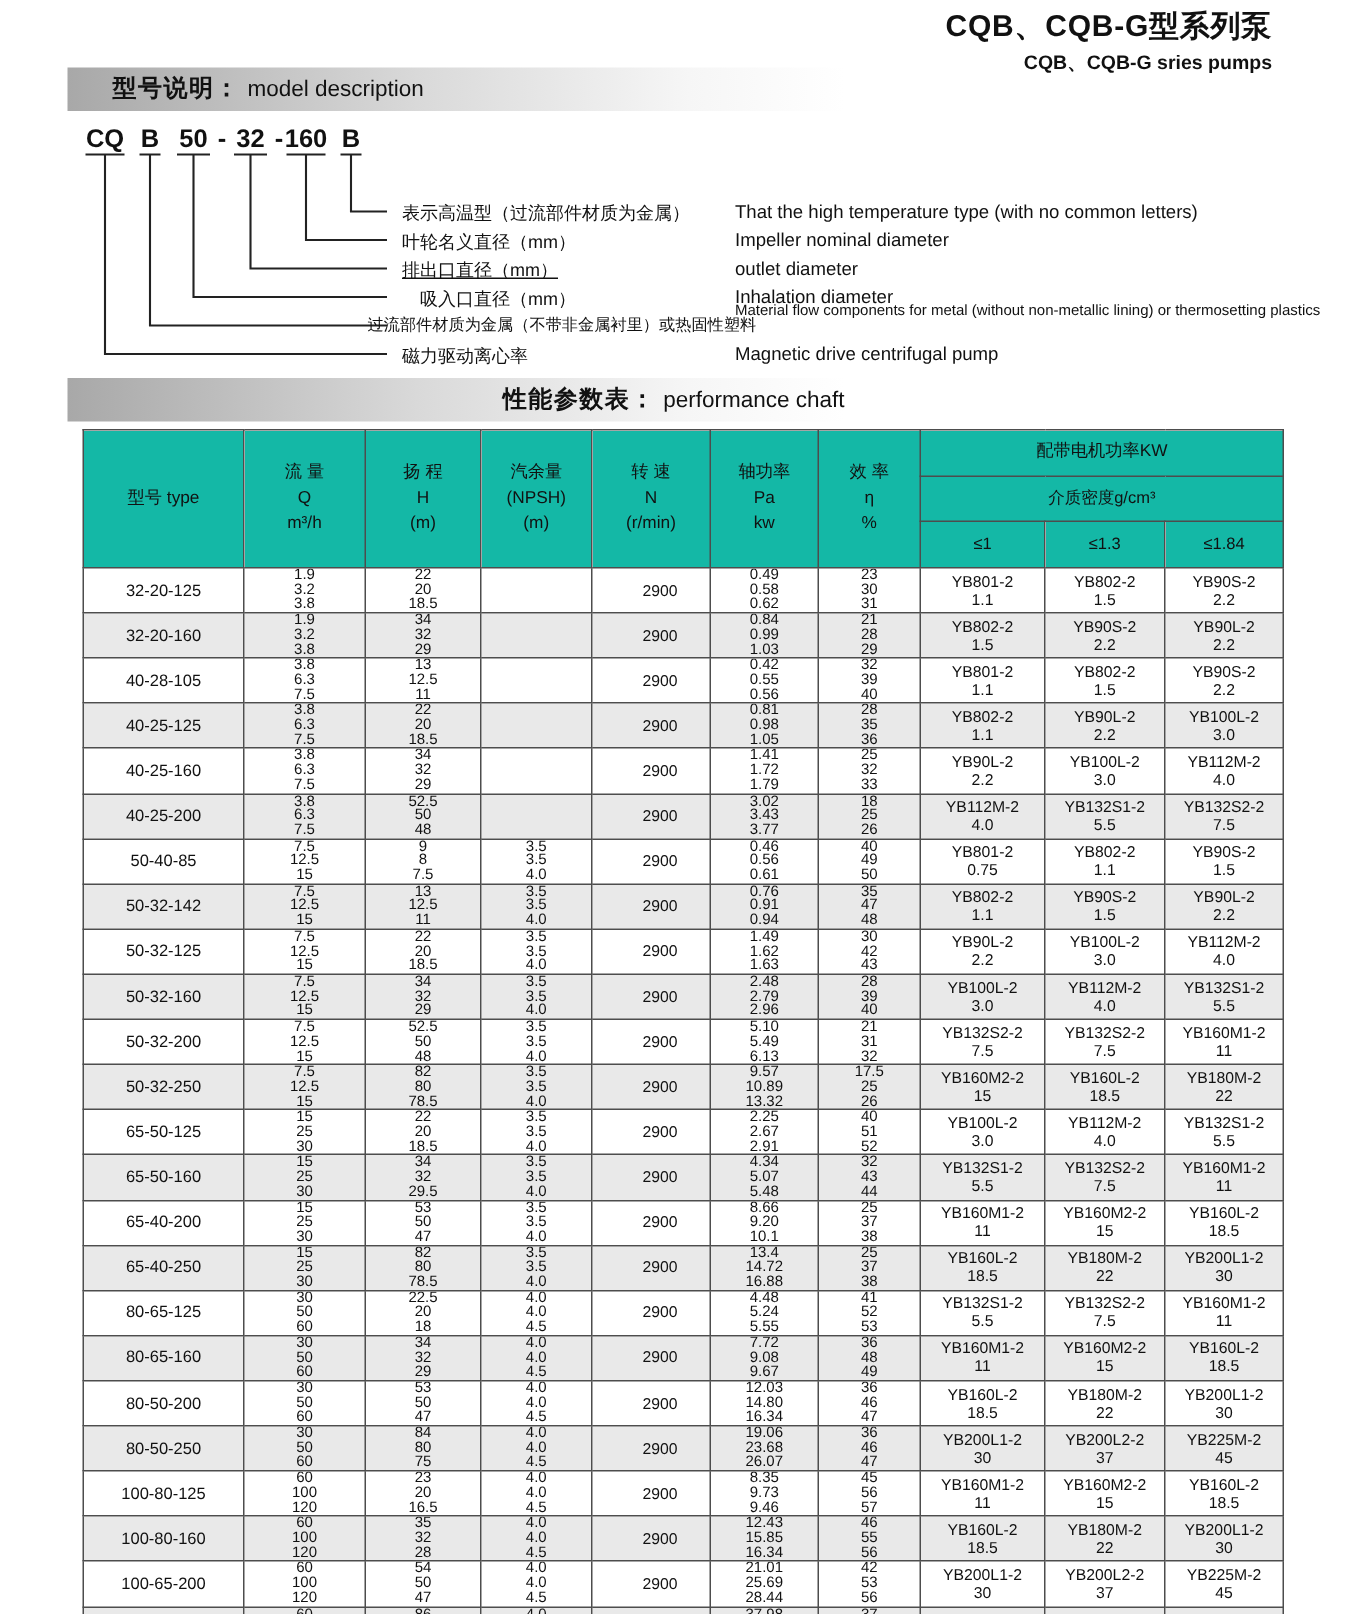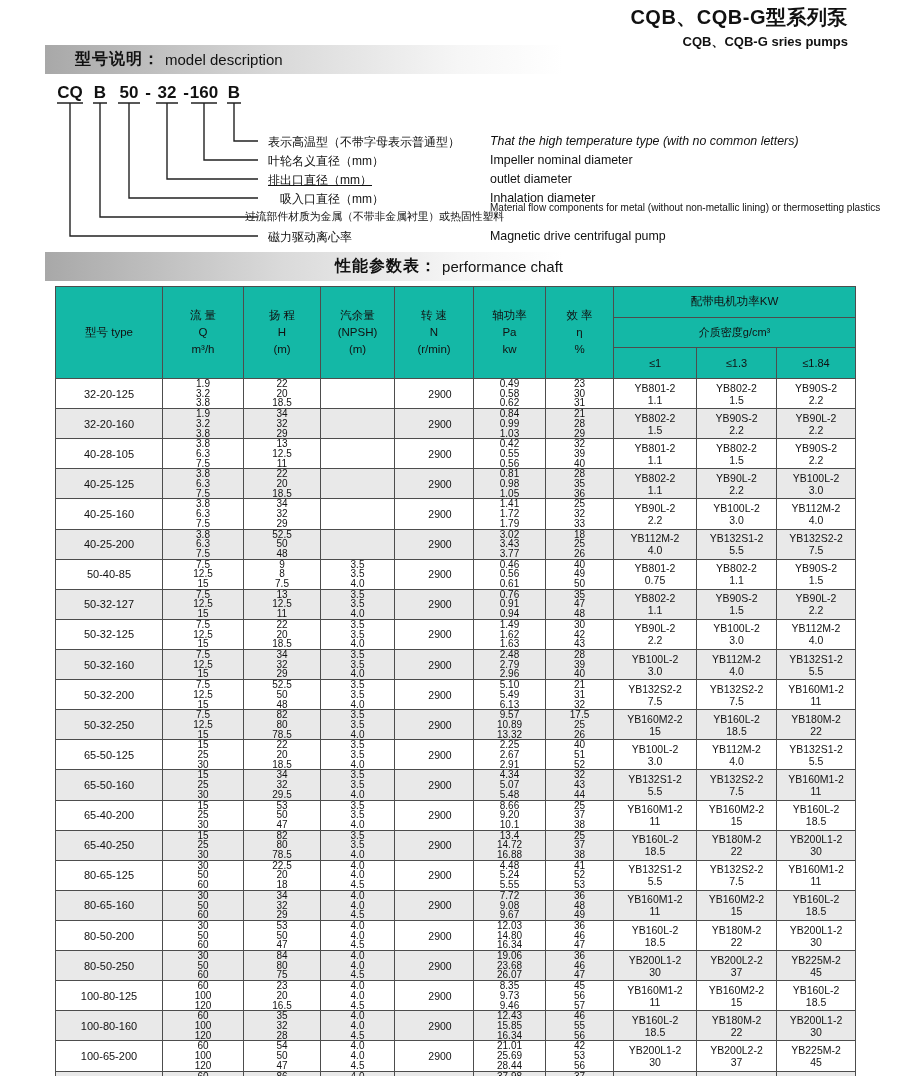--- a/index.html
+++ b/index.html
@@ -71,22 +71,22 @@
     </div>
   <svg id="diagram-lines" width="900" height="260">
       <path d="M57 103 H83 M70 103 V236 H258" stroke="#222" stroke-width="1.4" fill="none"></path>
       <path d="M93 103 H107 M100 103 V217 H258" stroke="#222" stroke-width="1.4" fill="none"></path>
       <path d="M118 103 H140 M129 103 V198 H258" stroke="#222" stroke-width="1.4" fill="none"></path>
       <path d="M156 103 H178 M167 103 V179 H258" stroke="#222" stroke-width="1.4" fill="none"></path>
       <path d="M191 103 H217 M204 103 V160 H258" stroke="#222" stroke-width="1.4" fill="none"></path>
       <path d="M227 103 H241 M234 103 V141 H258" stroke="#222" stroke-width="1.4" fill="none"></path>
     </svg>
   <div id="diagram-labels">
-      <div class="dg-cn" style="left: 268px; top: 134px;">表示高温型（不带字母表示普通型）</div>
-      <div class="dg-en" style="top: 134px; font-style: italic;">That the high temperature type (with no common letters)</div>
+      <div class="dg-cn" style="left: 268px; top: 134px;">表示高温型（过流部件材质为金属）</div>
+      <div class="dg-en" style="top: 134px;">That the high temperature type (with no common letters)</div>
       <div class="dg-cn" style="left: 268px; top: 153px;">叶轮名义直径（mm）</div>
       <div class="dg-en" style="top: 153px;">Impeller nominal diameter</div>
       <div class="dg-cn" style="left: 268px; top: 172px; text-decoration: underline;">排出口直径（mm）</div>
       <div class="dg-en" style="top: 172px;">outlet diameter</div>
       <div class="dg-cn" style="left: 268px; top: 191px; margin-left: 12px;">吸入口直径（mm）</div>
       <div class="dg-en" style="top: 191px;">Inhalation diameter</div>
       <div class="dg-cn small" style="left: 245px; top: 210px;">过流部件材质为金属（不带非金属衬里）或热固性塑料</div>
       <div class="dg-en small" style="top: 202px;">Material flow components for metal (without non-metallic lining) or thermosetting plastics</div>
       <div class="dg-cn" style="left: 268px; top: 229px;">磁力驱动离心率</div>
       <div class="dg-en" style="top: 229px;">Magnetic drive centrifugal pump</div>
@@ -300,21 +300,21 @@
 49
 50</td>
           <td class="motor">YB801-2
 0.75</td>
           <td class="motor">YB802-2
 1.1</td>
           <td class="motor">YB90S-2
 1.5</td>
         </tr>
         <tr class="alt">
-          <td class="model">50-32-127</td>
+          <td class="model">50-32-142</td>
           <td class="stack">7.5
 12.5
 15</td>
           <td class="stack">13
 12.5
 11</td>
           <td class="stack">3.5
 3.5
 4.0</td>
           <td class="speed">2900</td>

